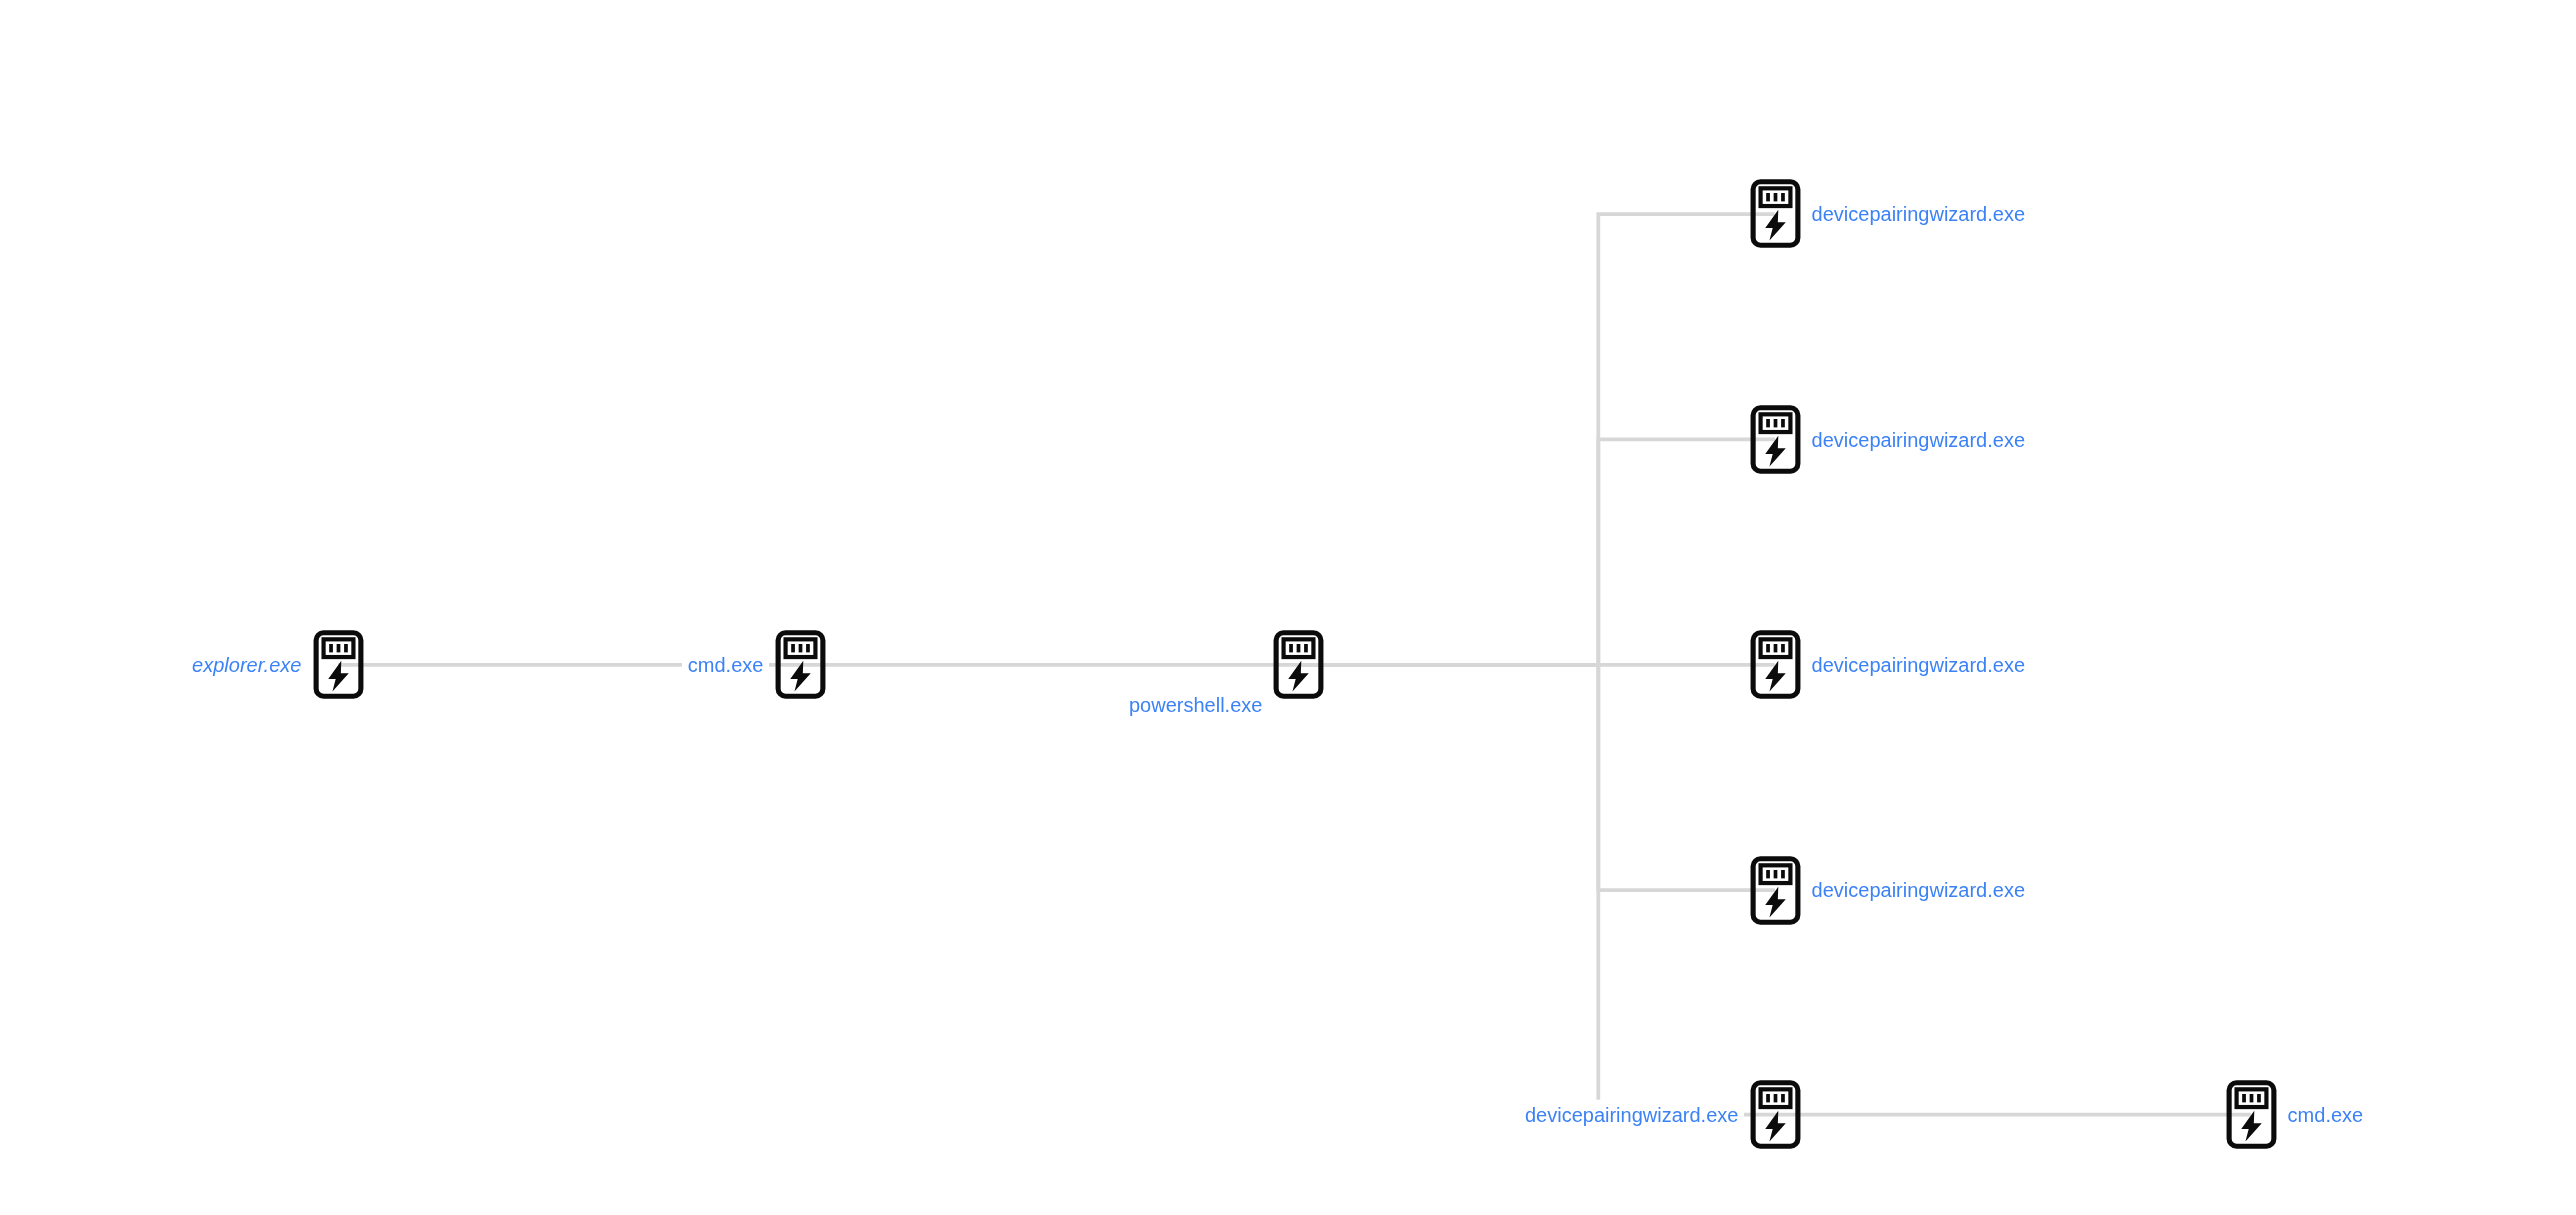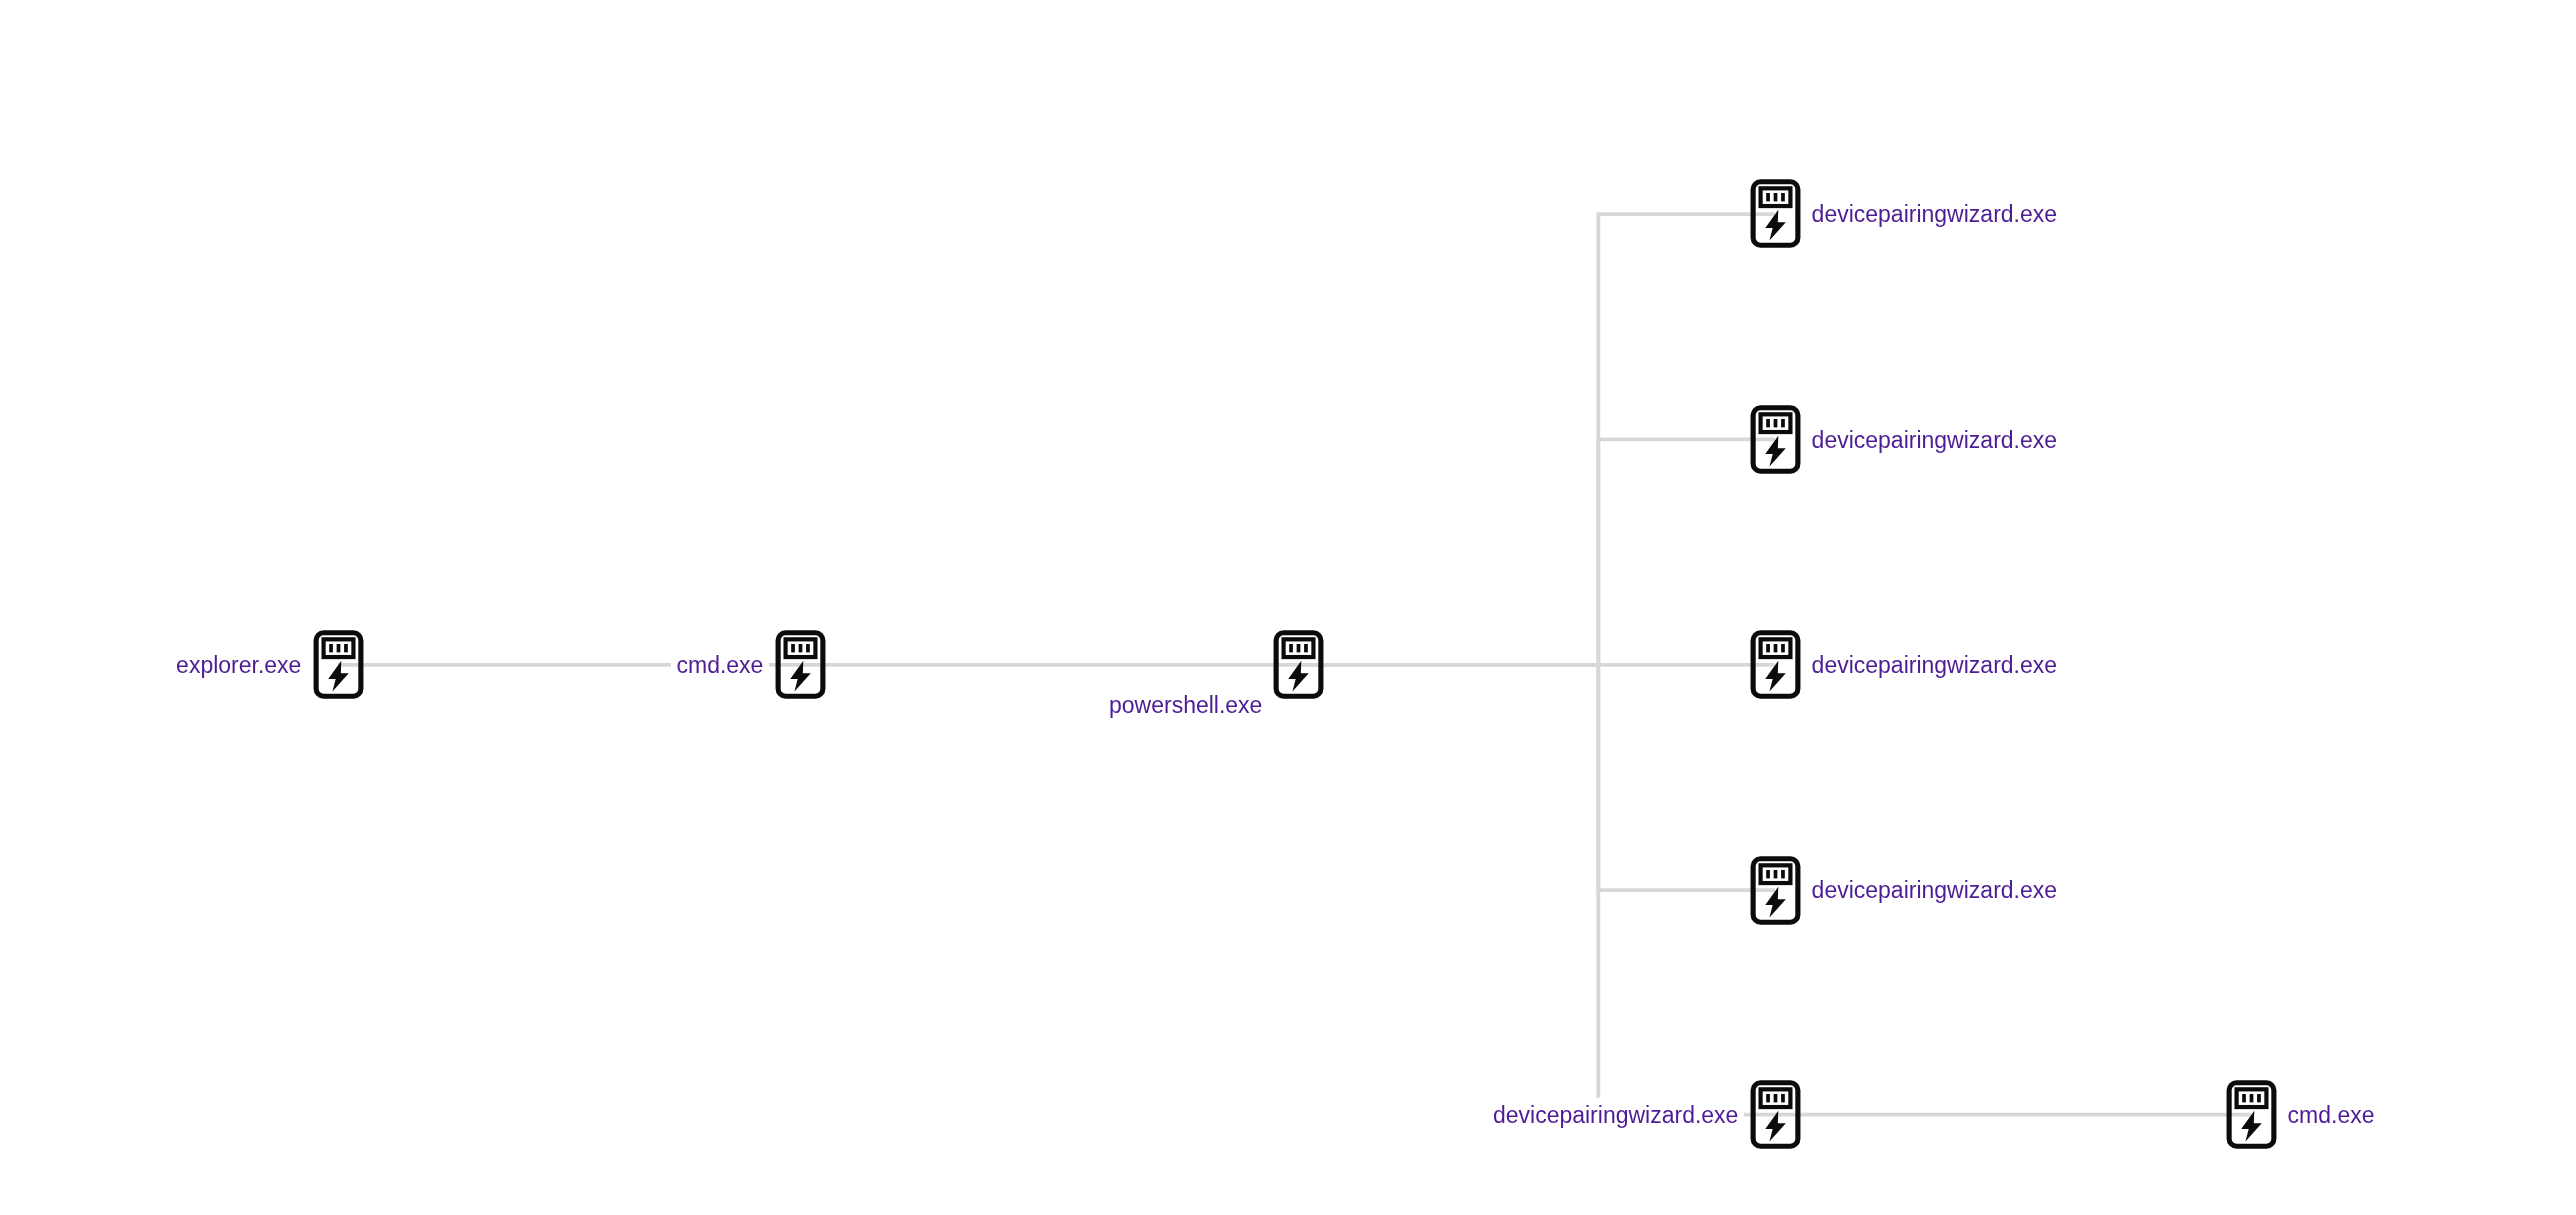--- a/index.html
+++ b/index.html
@@ -18,23 +18,23 @@
   .edges {
     position: absolute;
     left: 0;
     top: 0;
     z-index: 1;
   }
   .node-label {
     position: absolute;
     z-index: 2;
     transform: translateY(-50%);
-    font-size: 23px;
+    font-size: 20px;
     line-height: 1.25;
-    color: #4c1d95;
+    color: #3b82f6;
     background: #ffffff;
     padding: 2.8px 5.6px;
     white-space: nowrap;
   }
   .node-icon {
     position: absolute;
     z-index: 3;
     width: 51px;
     height: 69px;
   }
@@ -49,21 +49,21 @@
   <svg id="edges" class="edges" width="2576" height="1215" viewBox="0 0 2743 1294">
       <path d="M360 708 L852 708" fill="none" stroke="#d7d7d7" stroke-width="4"></path>
       <path d="M852 708 L1383 708" fill="none" stroke="#d7d7d7" stroke-width="4"></path>
       <path d="M1383 708 L1702 708 L1702 228 L1890 228" fill="none" stroke="#d7d7d7" stroke-width="4"></path>
       <path d="M1383 708 L1702 708 L1702 468 L1890 468" fill="none" stroke="#d7d7d7" stroke-width="4"></path>
       <path d="M1383 708 L1890 708" fill="none" stroke="#d7d7d7" stroke-width="4"></path>
       <path d="M1383 708 L1702 708 L1702 948 L1890 948" fill="none" stroke="#d7d7d7" stroke-width="4"></path>
       <path d="M1383 708 L1702 708 L1702 1187 L1890 1187" fill="none" stroke="#d7d7d7" stroke-width="4"></path>
       <path d="M1890 1187 L2397 1187" fill="none" stroke="#d7d7d7" stroke-width="4"></path>
     </svg>
-<div class="node-label" style="top: 665px; right: 2269px;">explorer.exe</div>
+<div class="node-label" style="top: 665px; right: 2269px; font-style: italic;">explorer.exe</div>
     <div class="node-icon" style="left: 313px; top: 630px;">
       <svg width="51" height="69" viewBox="0 0 54 74">
         <rect x="3" y="3" width="48" height="68" rx="8" fill="none" stroke="#0b0b0b" stroke-width="5.5"></rect>
         <rect x="11" y="10" width="32" height="19" fill="#ffffff" stroke="#0b0b0b" stroke-width="4.5"></rect>
         <rect x="17" y="15" width="4" height="9" fill="#0b0b0b"></rect>
         <rect x="25" y="15" width="4" height="9" fill="#0b0b0b"></rect>
         <rect x="33" y="15" width="4" height="9" fill="#0b0b0b"></rect>
         <polygon points="30,33 16,52.5 24,52.5 20.5,66 38,46.5 29.5,46.5" fill="#0b0b0b"></polygon>
       </svg>
     </div>

